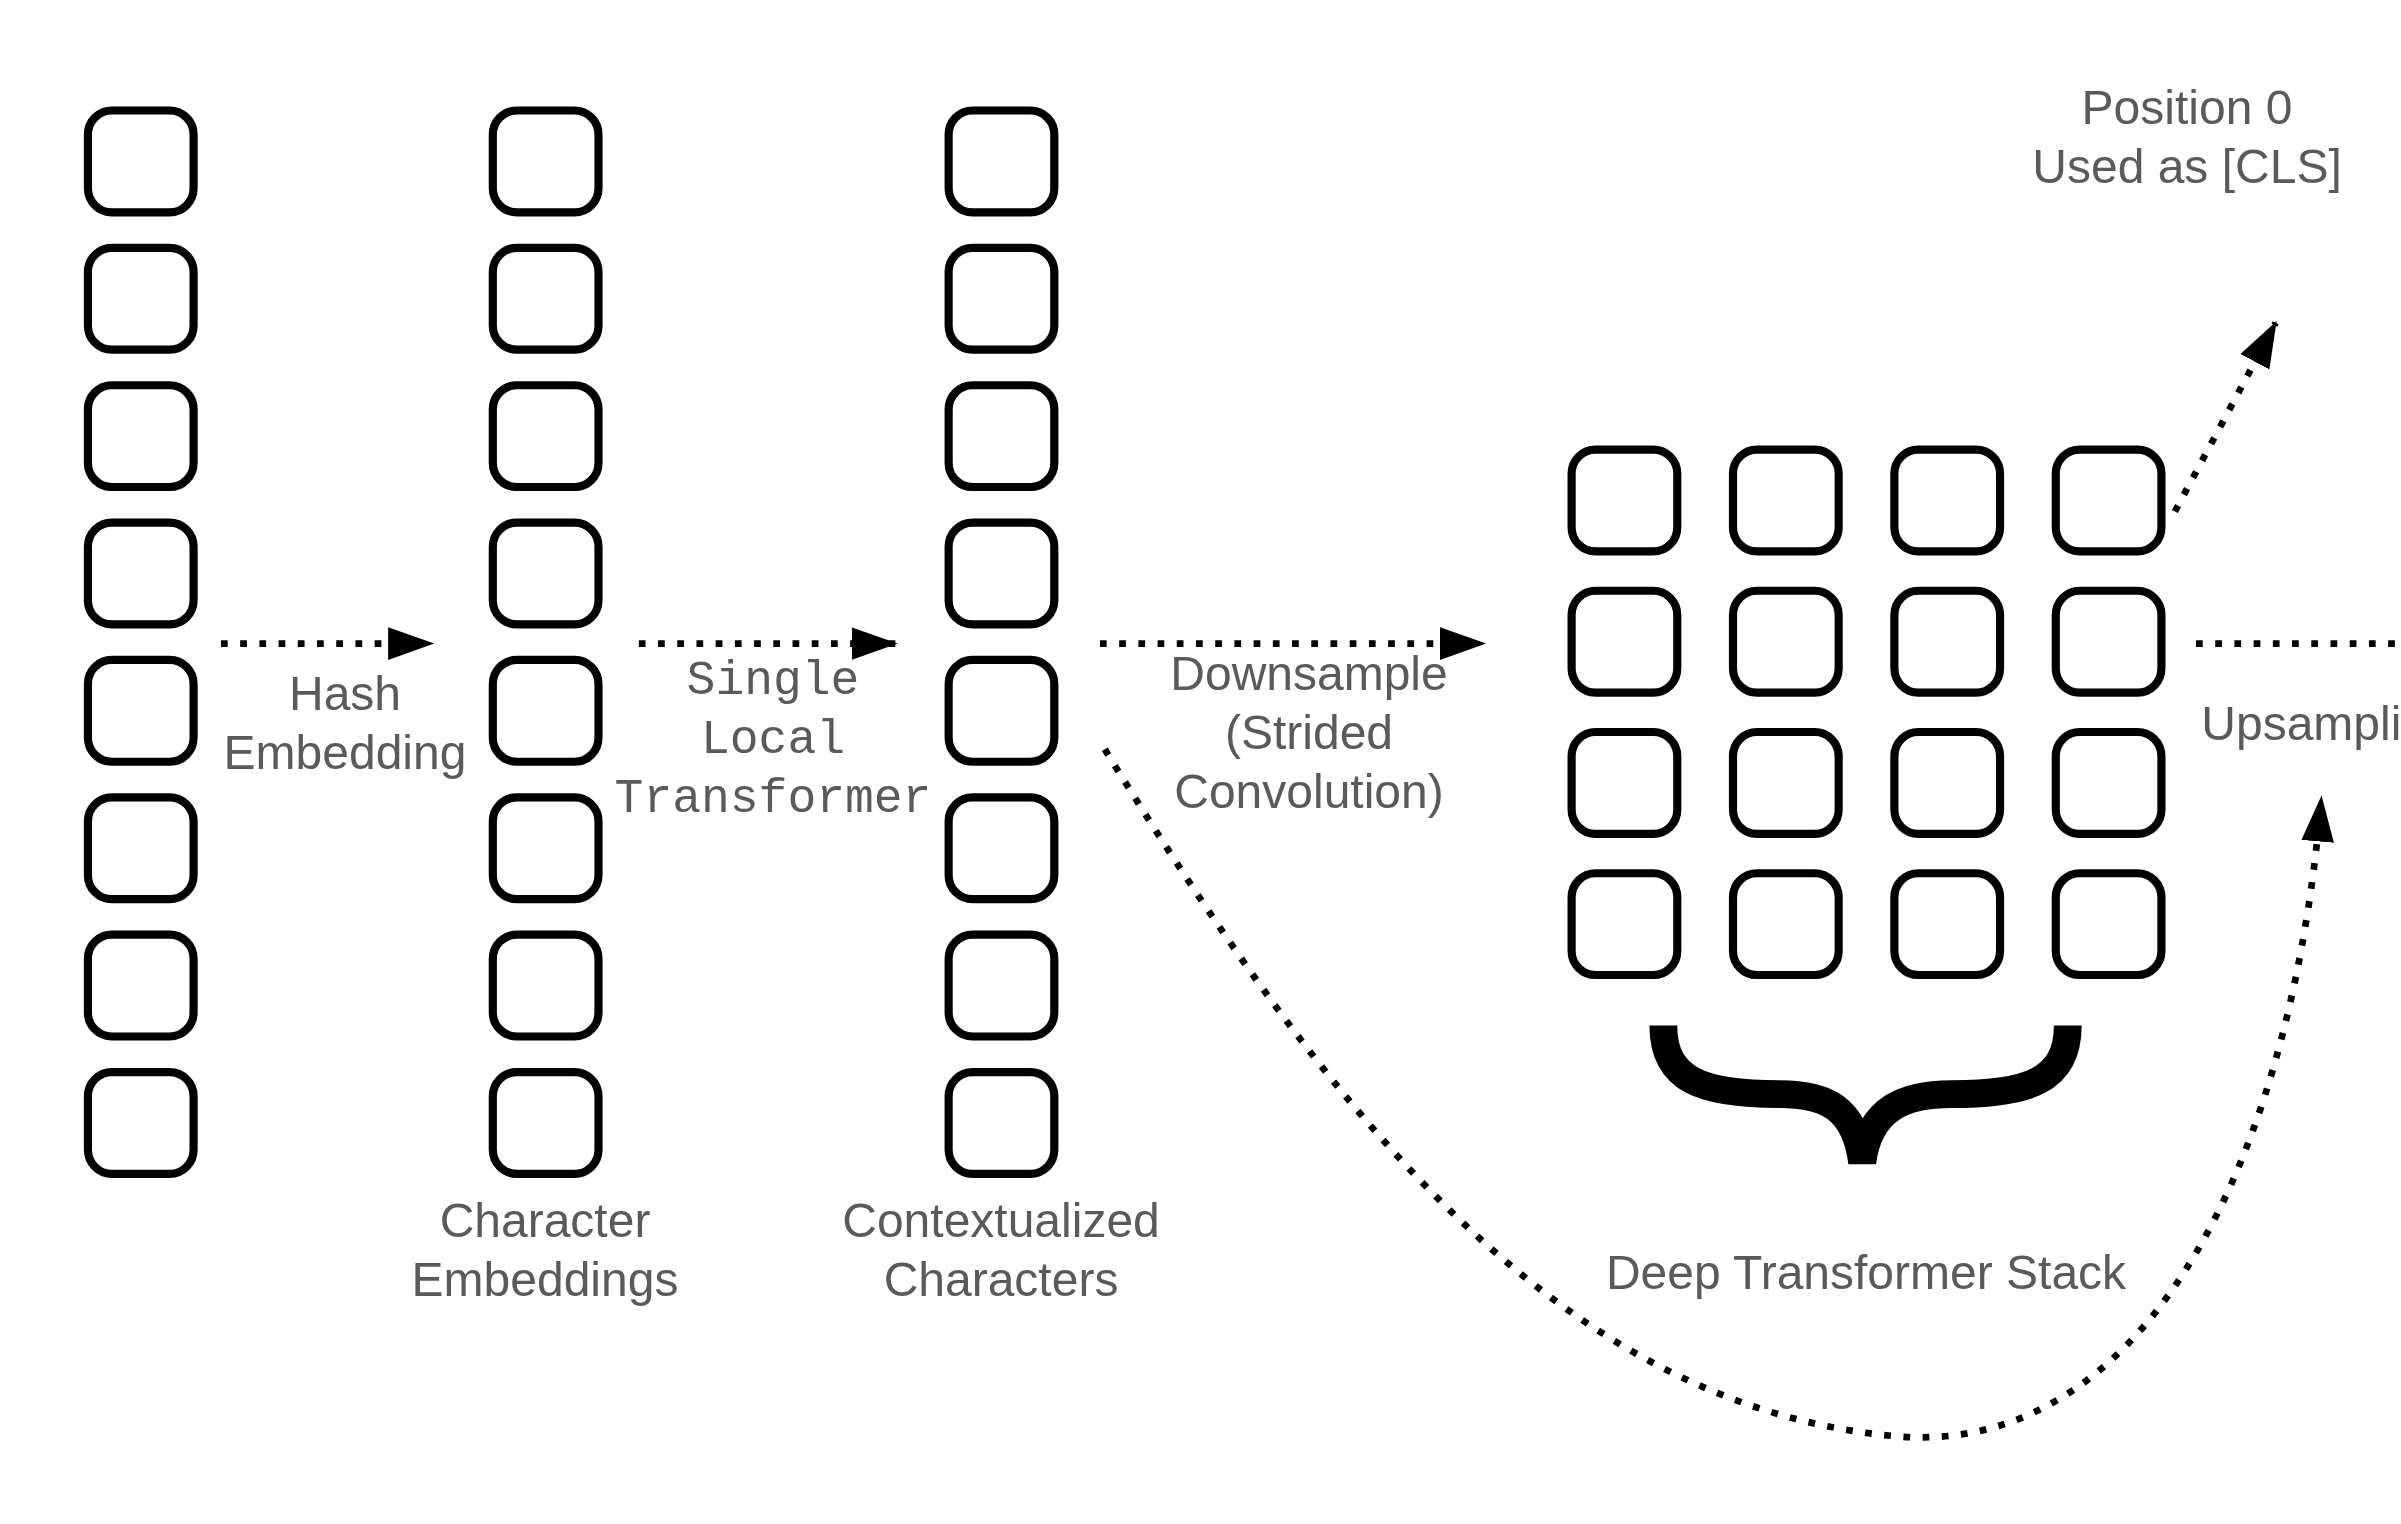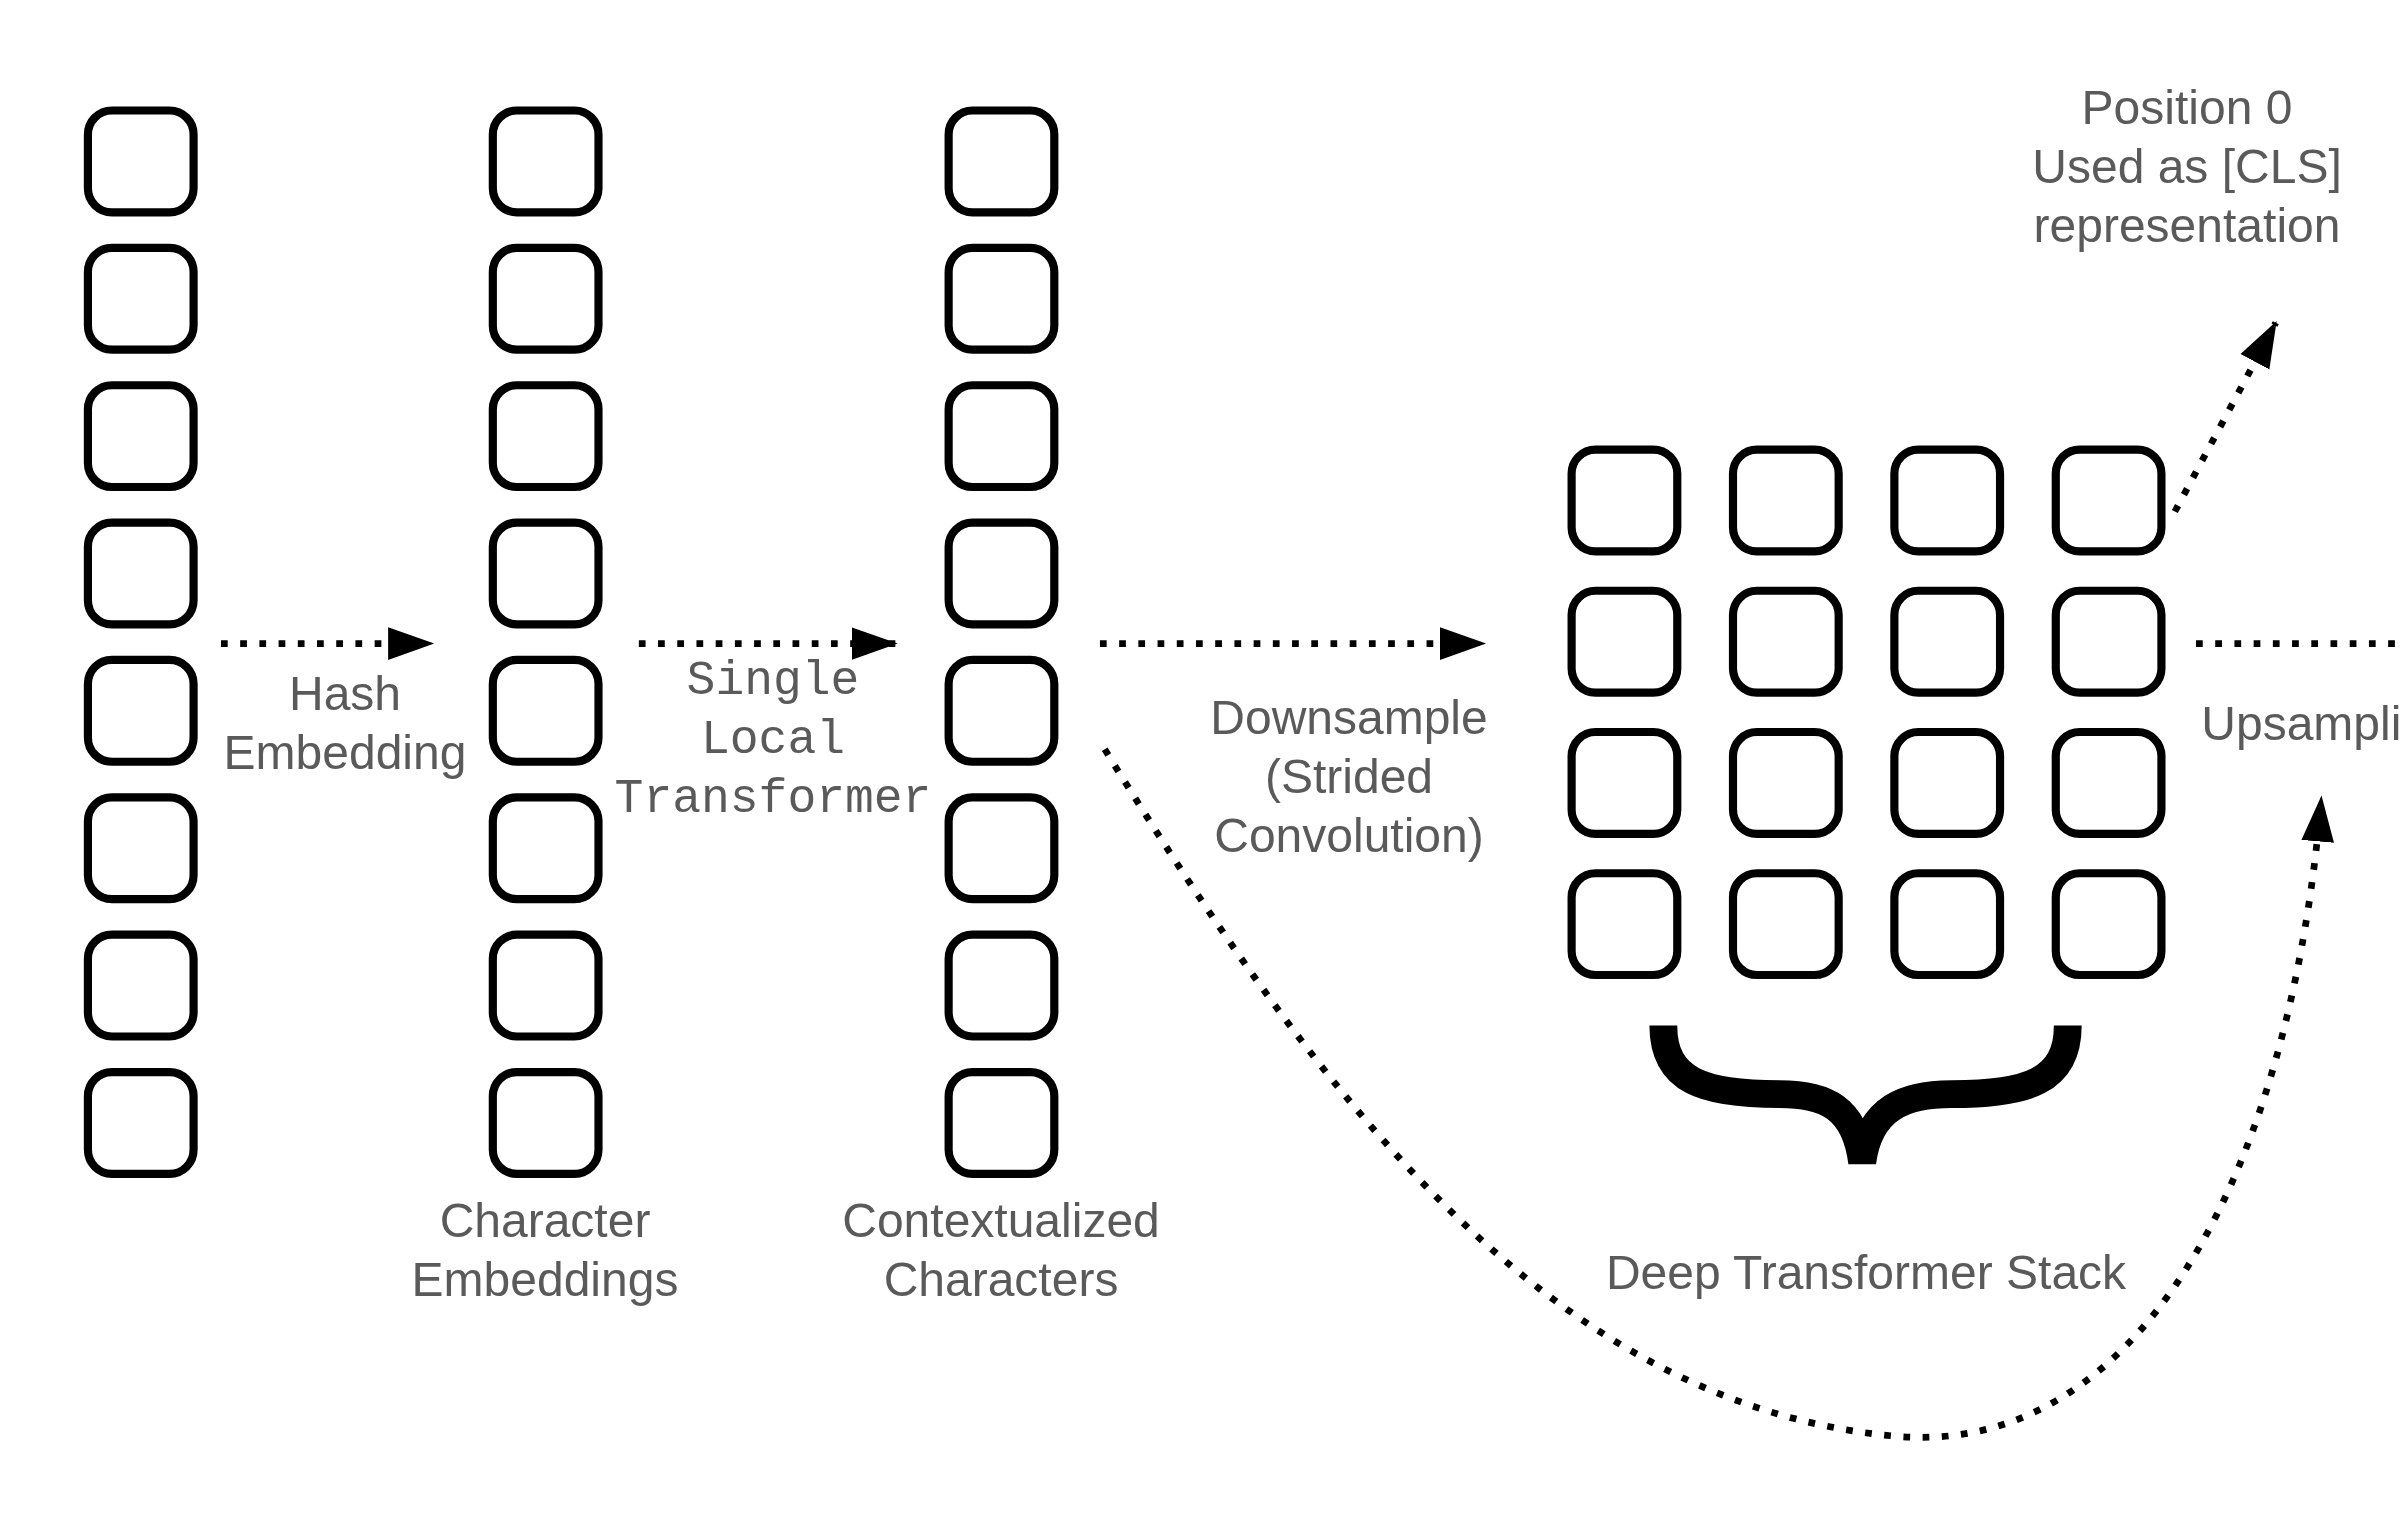--- a/index.html
+++ b/index.html
@@ -150,34 +150,33 @@
     <span>Hash</span>
     <span>Embedding</span>
   </div>
 
   <div class="lbl" style="left:773px; top:652px;font-family:Liberation Mono, monospace;">
     <span>Single</span>
     <span>Local</span>
     <span>Transformer</span>
   </div>
 
-  <div class="lbl" style="left:1309px; top:688px;margin-left:40px;">
+  <div class="lbl" style="left:1309px; top:644px;">
     <span>Downsample</span>
     <span>(Strided</span>
     <span>Convolution)</span>
   </div>
 
   <div class="lbl" style="left:2328px; top:694px;">
     <span>Upsampling</span>
   </div>
 
   <div class="lbl" style="left:2147px; top:78px;margin-left:40px;">
     <span>Position 0</span>
     <span>Used as [CLS]</span>
-    <span>representation</span>
   </div>
 
 
   <div class="lbl" style="left:545px; top:1191px;">
     <span>Character</span>
     <span>Embeddings</span>
   </div>
 
   <div class="lbl" style="left:1001px; top:1191px;">
     <span>Contextualized</span>

